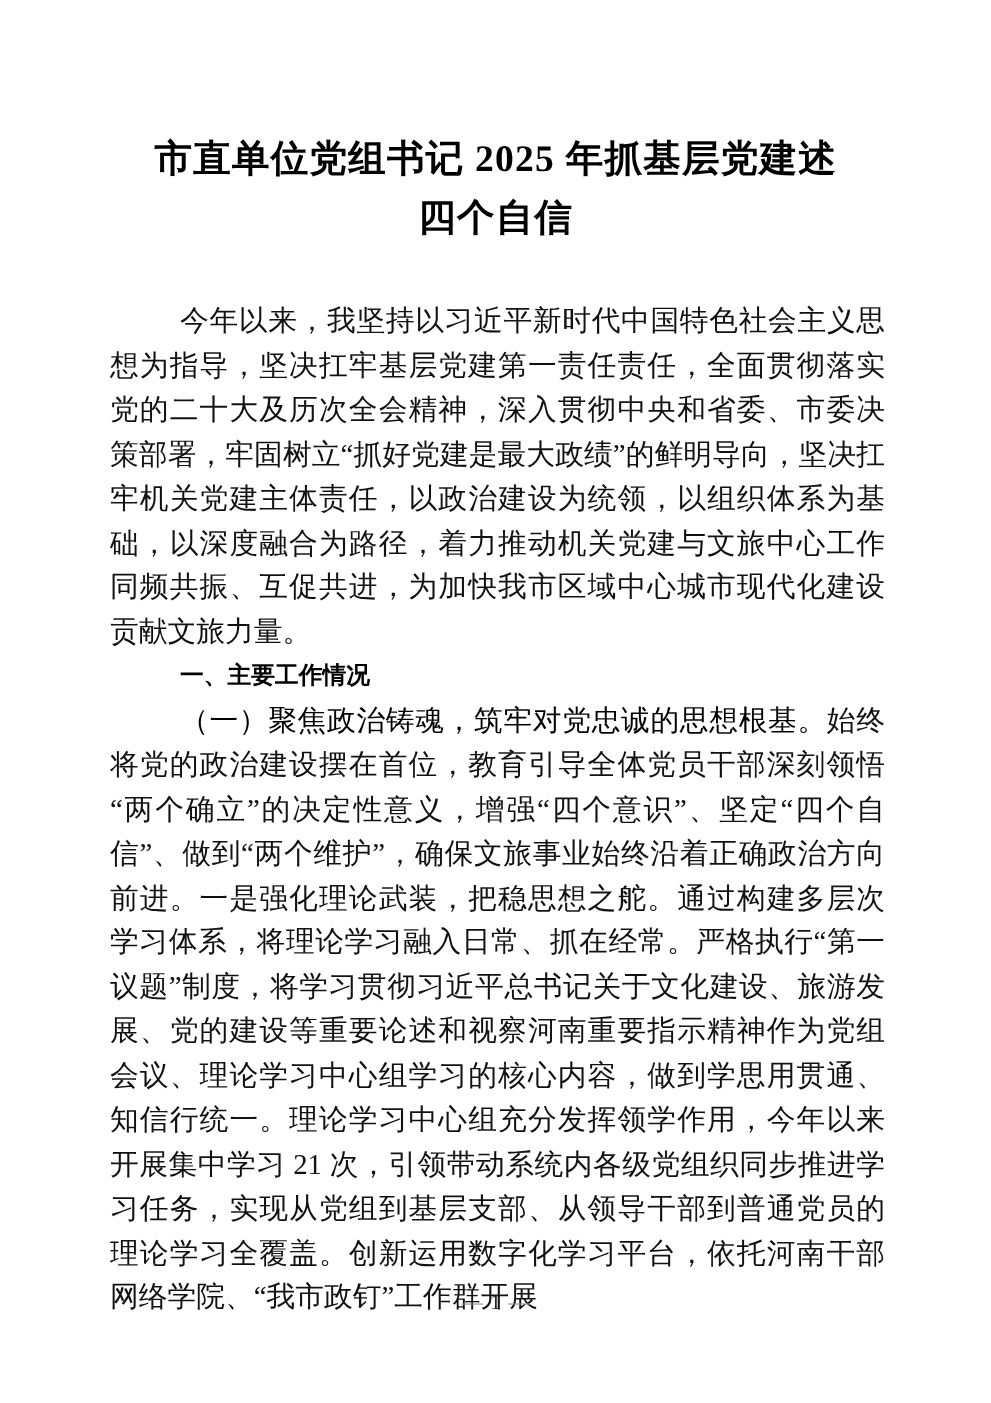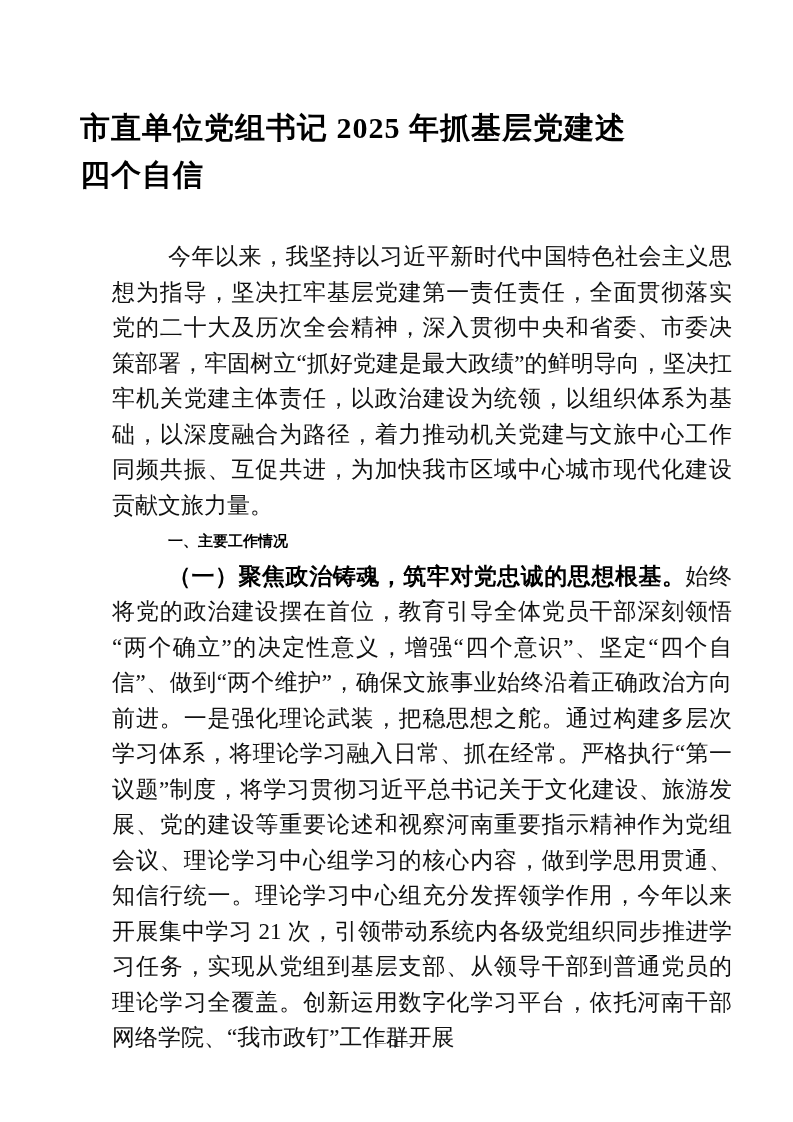--- a/index.html
+++ b/index.html
@@ -6,49 +6,50 @@
   .page{
     position:relative;
     width:793px;height:1122px;
     background:#ffffff;
     overflow:hidden;
     font-family:"Liberation Serif","DejaVu Serif",serif;
     color:#111;
   }
   .title{
     margin:104px 80px 0 80px;
+    text-align:center;
     font-size:30px;
     line-height:47px;
     font-weight:bold;
     color:#000;
     letter-spacing:1px;
   }
   .body-text{
-    margin:41px 85px 0 112px;
+    margin:41px 85px 0 88px;
     width:620px;
     font-size:23px;
     line-height:35.5px;
     text-align:justify;
     text-justify:inter-ideograph;
   }
   .para{
     margin:0;
     text-indent:56px;
   }
   .section-heading{
     margin:0;
     text-indent:56px;
-    font-size:15px;
+    font-size:19px;
     line-height:35.5px;
     font-weight:bold;
     color:#000;
     font-family:"Liberation Sans","DejaVu Sans",sans-serif;
   }
   .seg-bold{
-    font-weight:bold;
+    font-weight:normal;
     color:#000;
   }
   .footer{
     position:absolute;
     left:0;right:0;
     top:1032px;
     text-align:center;
     font-size:17px;
     line-height:20px;
   }

